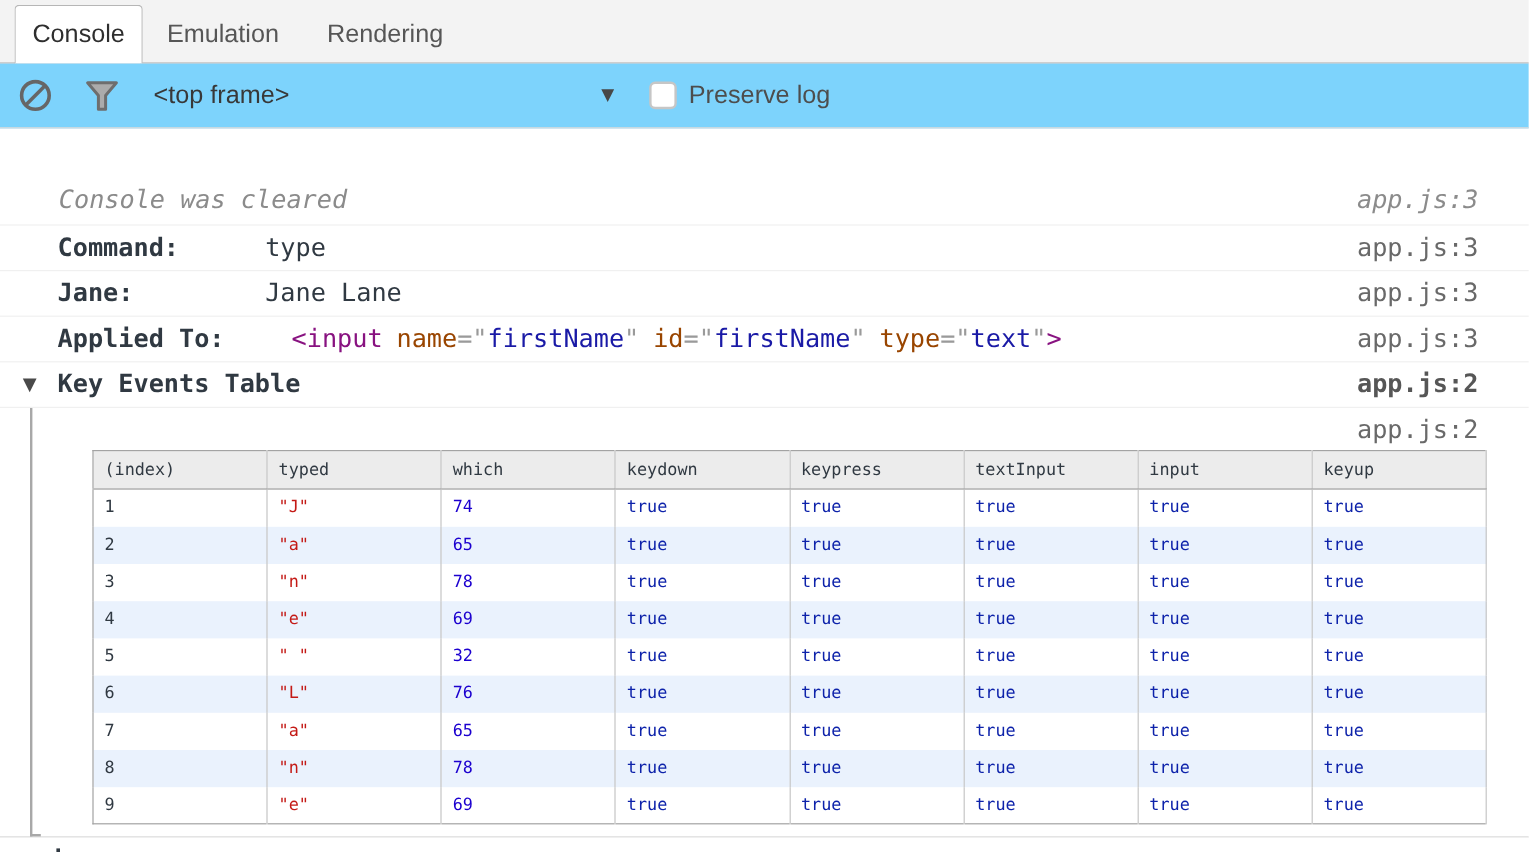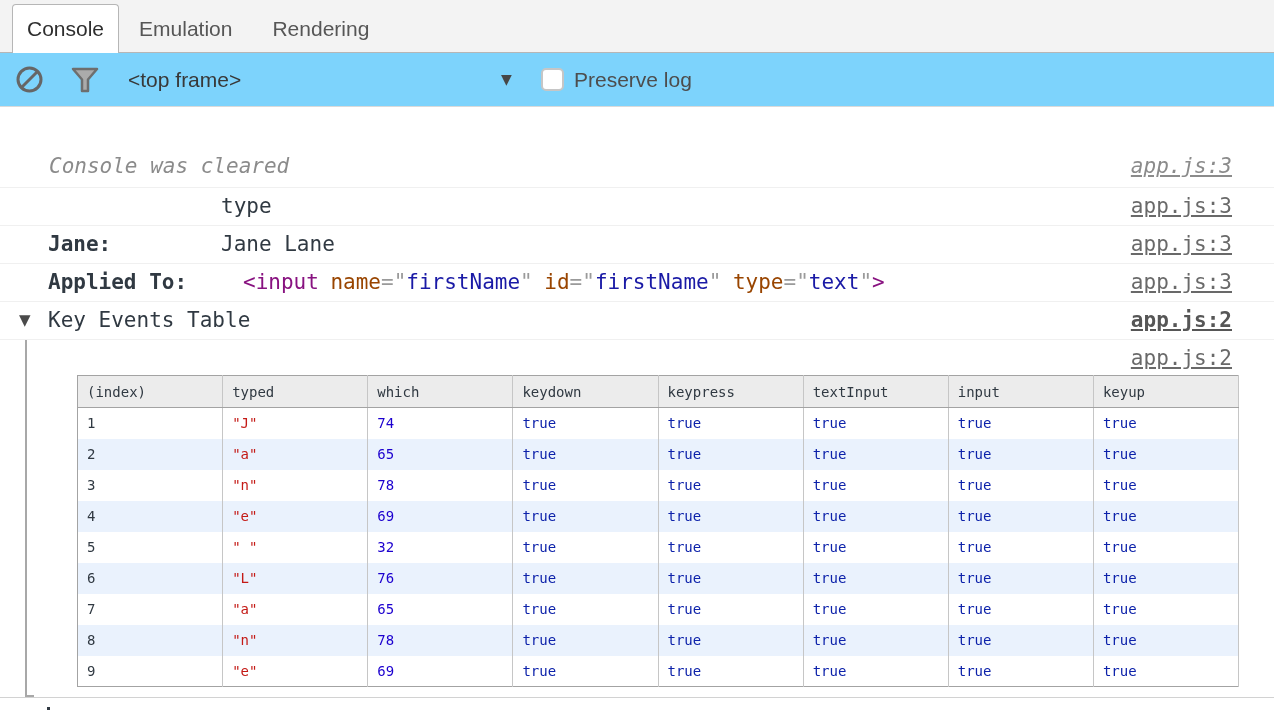--- a/index.html
+++ b/index.html
@@ -30,32 +30,32 @@
   .frame-select { position:absolute; left:0; top:0; width:520px; height:53px; }
   .frame-label { position:absolute; left:128px; top:0; line-height:53px; font-family:"Liberation Sans",sans-serif; font-size:21px; color:#383838; }
   .frame-arrow { position:absolute; left:501px; top:0; line-height:53px; font-size:14px; color:#474747; font-family:"DejaVu Sans",sans-serif; }
   .checkbox { box-sizing:border-box; position:absolute; left:541px; top:15px; width:23px; height:23px; border:2px solid #c6c6c6; border-radius:5px; background:#fff; }
   .preserve-label { position:absolute; left:574px; top:0; line-height:53px; font-family:"Liberation Sans",sans-serif; font-size:21px; color:#4d4d4d; }
 
   
   .msg { box-sizing:border-box; position:relative; border-bottom:1px solid #f0f0f0; font-size:21px; color:#303942; }
   .msg .lbl { position:absolute; left:48px; top:0; font-weight:bold; }
   .msg .val { position:absolute; left:221px; top:0; }
-  .msg .lnk { position:absolute; right:42px; top:0; color:#696969; text-decoration:underline; cursor:pointer; }
+  .msg .lnk { position:absolute; right:42px; top:0; color:#696969; cursor:pointer; }
   .msg-cleared { height:42px; line-height:41px; color:#8b8b8b; font-style:italic;margin-top:39px; }
   .msg-cleared .cleared-text { position:absolute; left:49px; }
   .msg-cleared .lnk { color:#8b8b8b; }
   .row38 { height:38px; line-height:37px; }
   .msg-applied .val { left:243px; }
   .tok-tag { color:#881280; }
   .tok-attr { color:#994500; margin-left:0.55em; }
   .tok-eq, .tok-q { color:#9a9a9a; }
   .tok-val { color:#1a1aa6; }
   .msg-group .disclosure { position:absolute; left:19px; top:0; font-size:15px; color:#4a4a4a; font-family:"DejaVu Sans",sans-serif; font-style:normal; }
-  .msg-group .grp-title { position:absolute; left:48px; top:0; font-weight:normal; }
+  .msg-group .grp-title { position:absolute; left:48px; top:0; font-weight:bold; }
   .msg-group .lnk { font-weight:bold; color:#565656; }
 
   
   .msg-table { height:358px; border-bottom:1px solid #d2d2d2; }
   .msg-table .lnk { top:5px; line-height:26px; }
   .guide { position:absolute; left:25px; top:0; width:2px; height:357px; background:#a8a8a8; }
   .guide::after { content:""; position:absolute; left:0; bottom:0; width:9px; height:2px; background:#a8a8a8; }
   .kt-table { position:absolute; left:77px; top:35px; width:1162px; border-collapse:collapse; table-layout:fixed; font-size:14px; color:#303942; border:1px solid #a3a3a3; }
   .kt-table th { box-sizing:border-box; height:32px; background:#ececec; font-weight:normal; text-align:left; padding:0 0 0 9px; border-bottom:1px solid #a3a3a3; border-right:1px solid #c6c6c6; }
   .kt-table td { box-sizing:border-box; height:31px; padding:0 0 0 9px; border-right:1px solid #c6c6c6; }
@@ -97,20 +97,21 @@
     <div class="checkbox"></div>
     <span class="preserve-label">Preserve log</span>
   </div>
 
   <div class="msg msg-cleared">
     <span class="cleared-text">Console was cleared</span>
     <span class="lnk">app.js:3</span>
   </div>
 
   <div class="msg row38">
+    <span class="lbl">Command:</span>
     <span class="val">type</span>
     <span class="lnk">app.js:3</span>
   </div>
 
   <div class="msg row38">
     <span class="lbl">Jane:</span>
     <span class="val">Jane Lane</span>
     <span class="lnk">app.js:3</span>
   </div>
 

